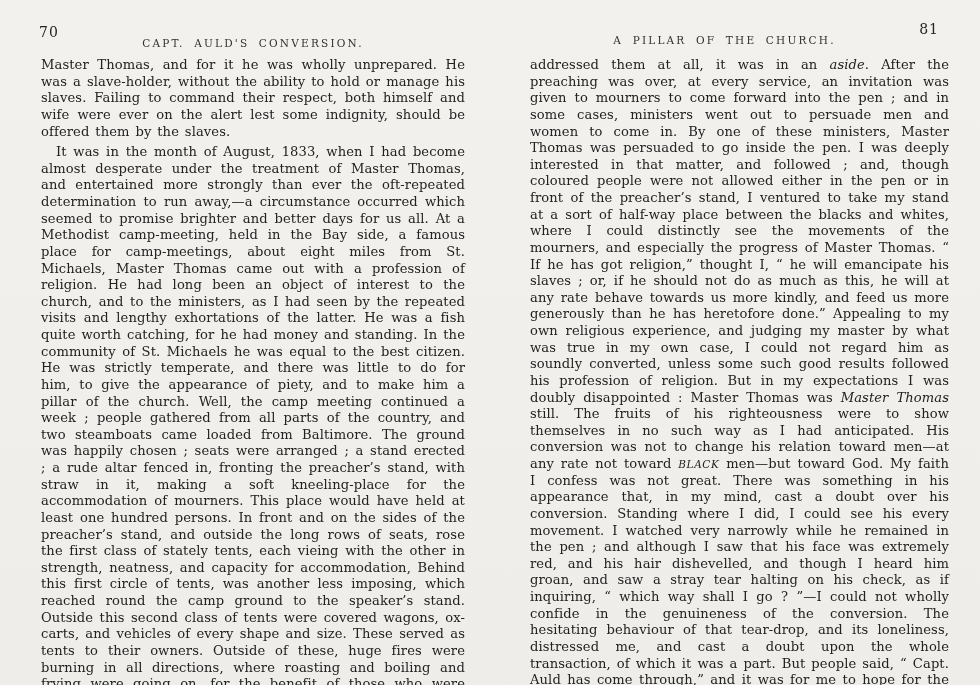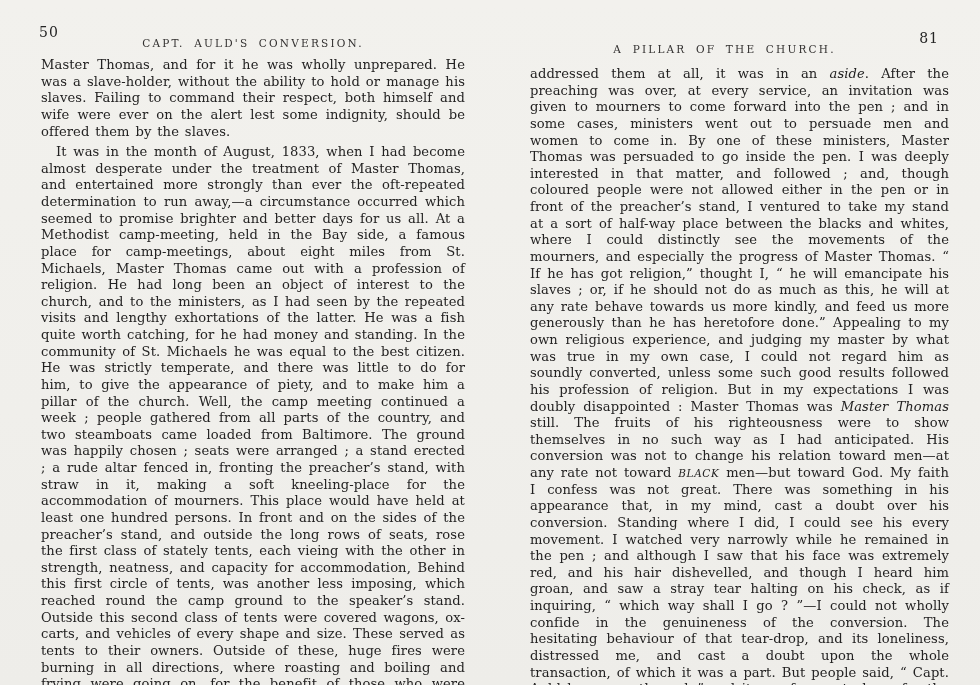--- a/index.html
+++ b/index.html
@@ -19,21 +19,21 @@
     top: 0;
   }
   .page-left  { left: 37px;  width: 432px; }
   .page-right { left: 526px; width: 427px; }
 
   .page-head {
     position: relative;
     height: 22px;
   }
   .page-left  .page-head { margin-top: 24px; margin-bottom: 11px; }
-  .page-right .page-head { margin-top: 30px; margin-bottom: 14px; }
+  .page-right .page-head { margin-top: 21px; margin-bottom: 14px; }
 
   .pagenum {
     position: absolute; top: 0;
     font-size: 14px;
     letter-spacing: 1px;
     color: #242424;
   }
   .pagenum-left  { left: 2px; }
   .pagenum-right { right: 14px; }
 
@@ -61,21 +61,21 @@
   .ital { font-style: italic; }
   .smallcaps { font-size: 0.8em; letter-spacing: 0.6px; font-style: italic; }
 </style>
 </head>
 <body>
 
 <div class="sheet">
 
   <div class="page page-left">
     <div class="page-head">
-      <span class="pagenum pagenum-left">50</span>
+      <span class="pagenum pagenum-left">70</span>
       <span class="running-header">CAPT. AULD'S CONVERSION.</span>
     </div>
     <div class="page-body">
         <p class="para"><span>Master Thomas, and for it he was wholly unprepared.  He was a slave-holder, without the ability to hold or manage his slaves.  Failing to command their respect, both himself and wife were ever on the alert lest some indignity, should be offered them by the slaves.</span></p>
         <p class="para indent"><span>It was in the month of August, 1833, when I had become almost desperate under the treatment of Master Thomas, and entertained more strongly than ever the oft-repeated determination to run away,—a circumstance occurred which seemed to promise brighter and better days for us all.  At a Methodist camp-meeting, held in the Bay side, a famous place for camp-meetings, about eight miles from St. Michaels, Master Thomas came out with a profession of religion.  He had long been an object of interest to the church, and to the ministers, as I had seen by the repeated visits and lengthy exhortations of the latter.  He was a fish quite worth catching, for he had money and standing.  In the community of St. Michaels he was equal to the best citizen.  He was strictly temperate, and there was little to do for him, to give the appearance of piety, and to make him a pillar of the church.  Well, the camp meeting continued a week ; people gathered from all parts of the country, and two steamboats came loaded from Baltimore.  The ground was happily chosen ; seats were arranged ; a stand erected ; a rude altar fenced in, fronting the preacher’s stand, with straw in it, making a soft kneeling-place for the accommodation of mourners.  This place would have held at least one hundred persons.  In front and on the sides of the preacher’s stand, and outside the long rows of seats, rose the first class of stately tents, each vieing with the other in strength, neatness, and capacity for accommodation, Behind this first circle of tents, was another less imposing, which reached round the camp ground to the speaker’s stand.  Outside this second class of tents were covered wagons, ox-carts, and vehicles of every shape and size.  These served as tents to their owners.  Outside of these, huge fires were burning in all directions, where roasting and boiling and frying were going on, for the benefit of those who were attending to their spiritual welfare within the circle.  </span></p>
       </div>
   </div>
 
   <div class="page page-right">
     <div class="page-head">

